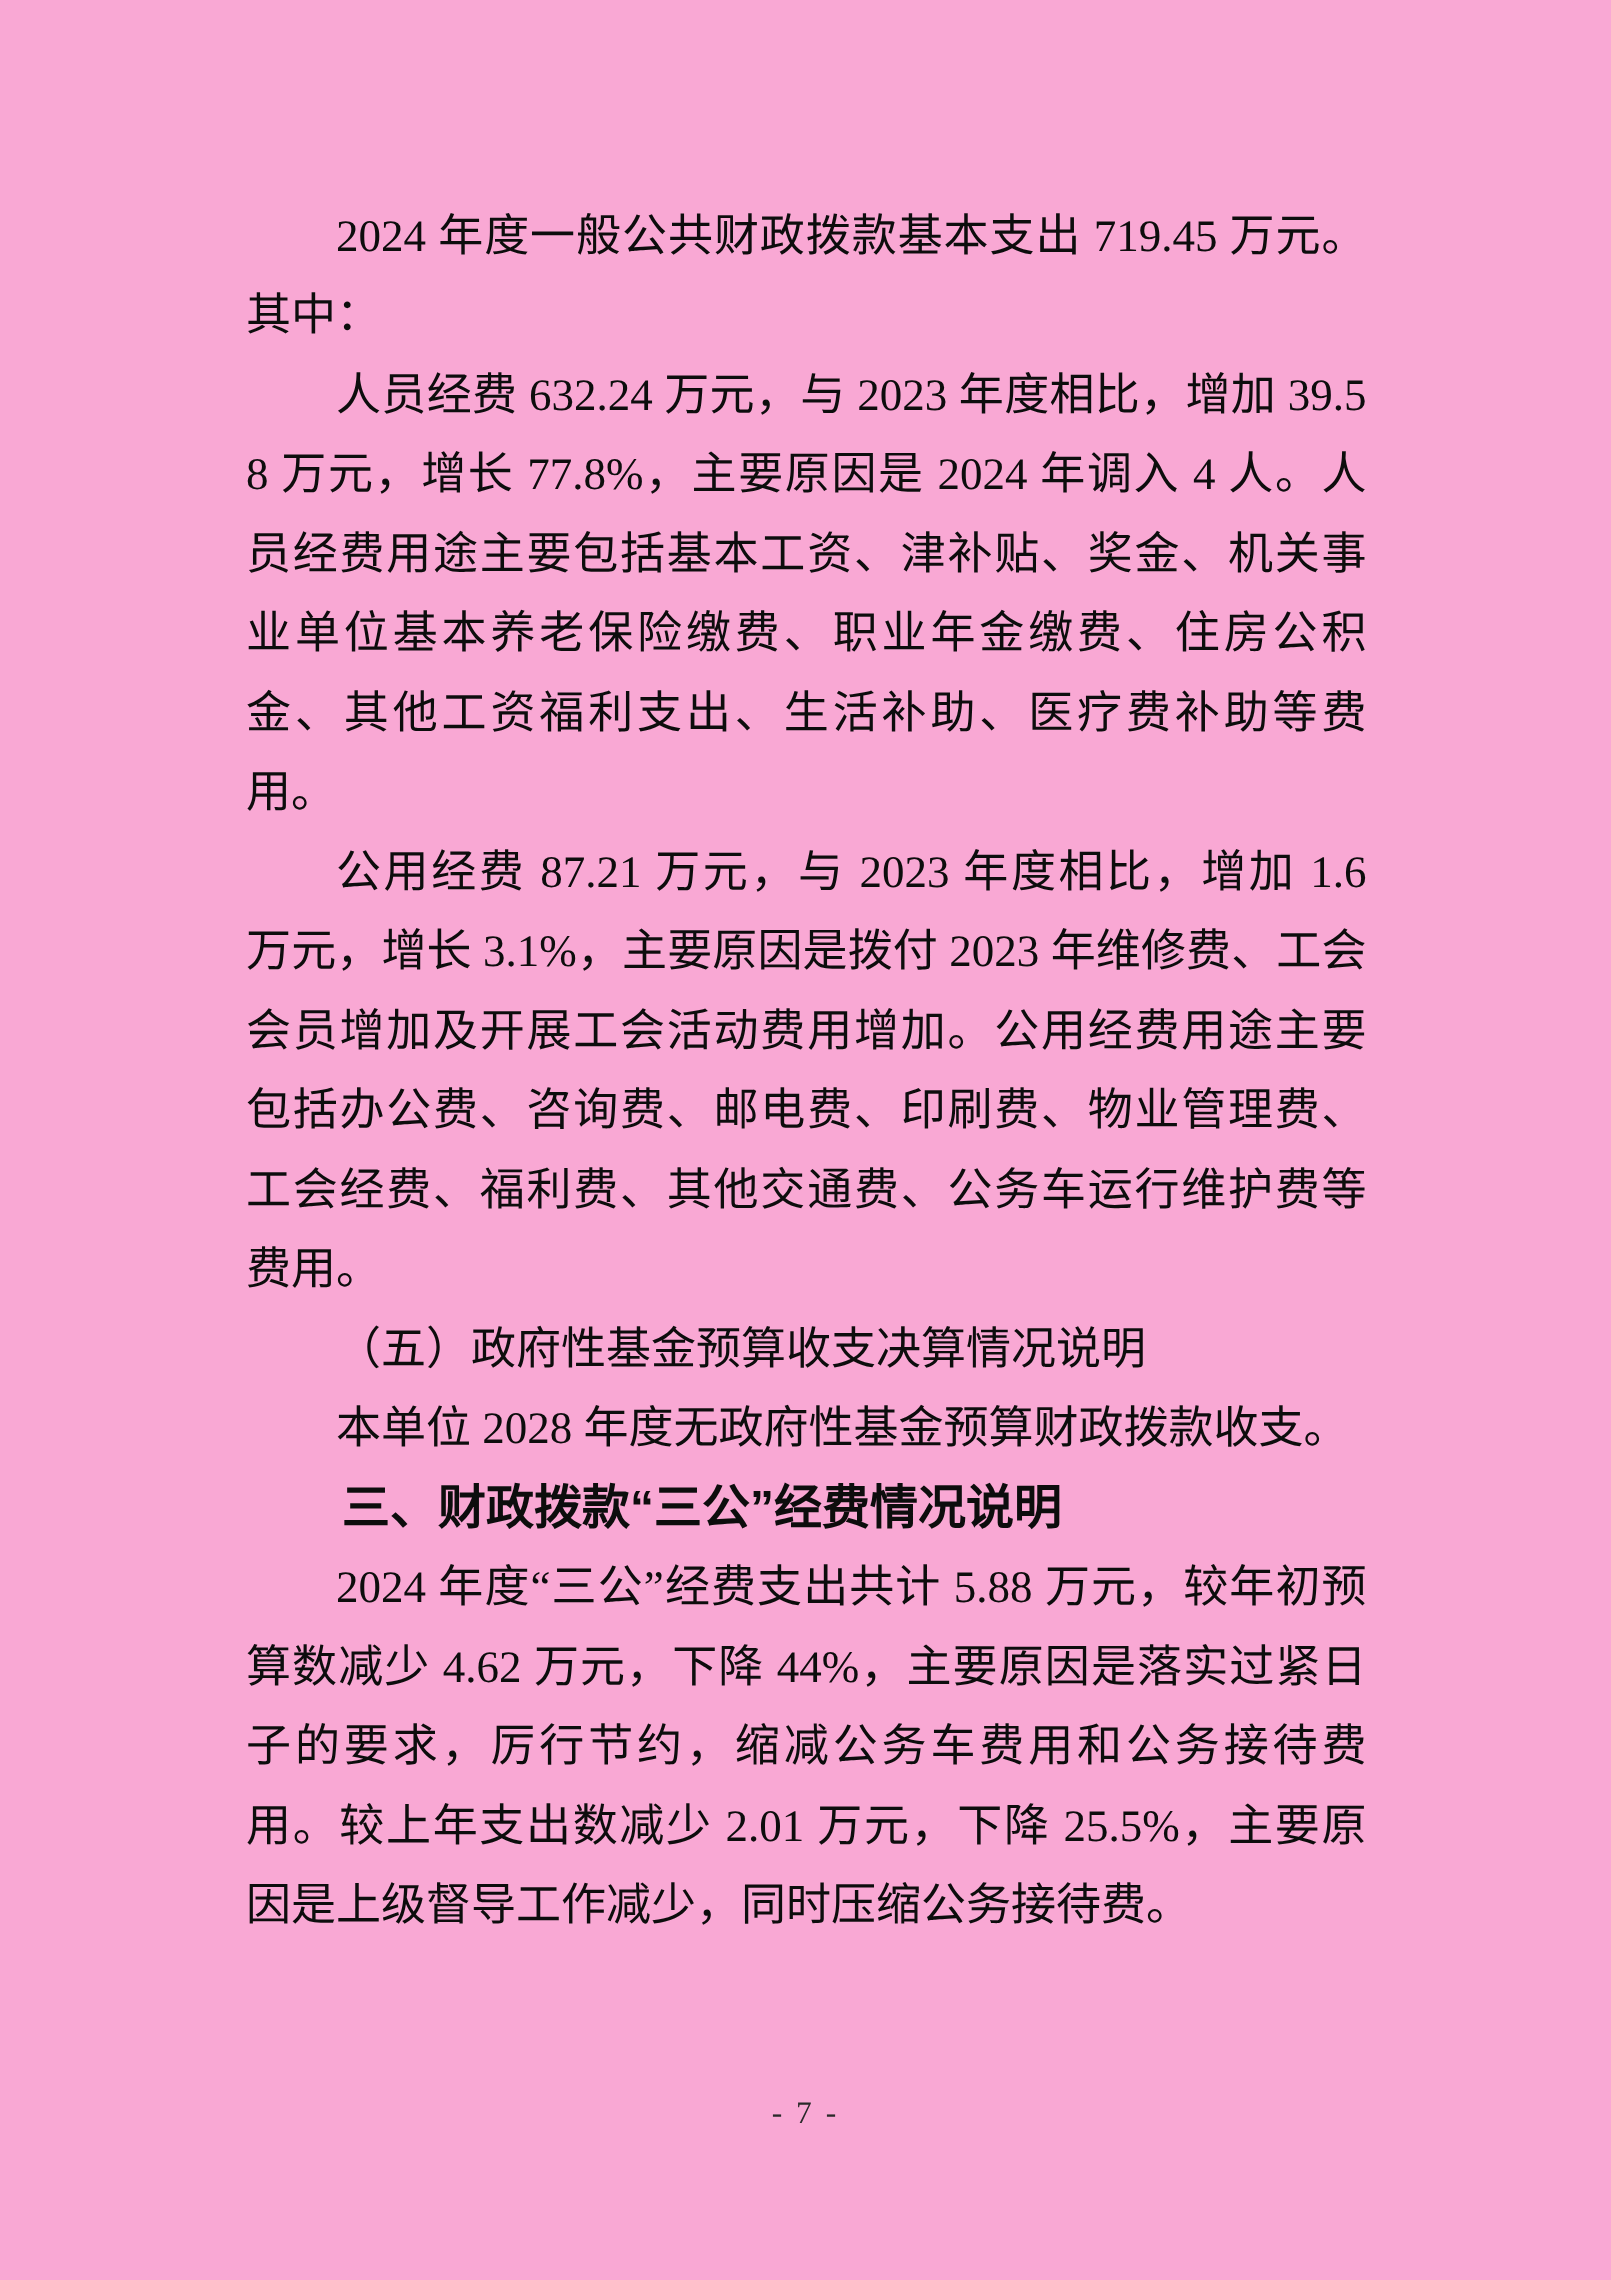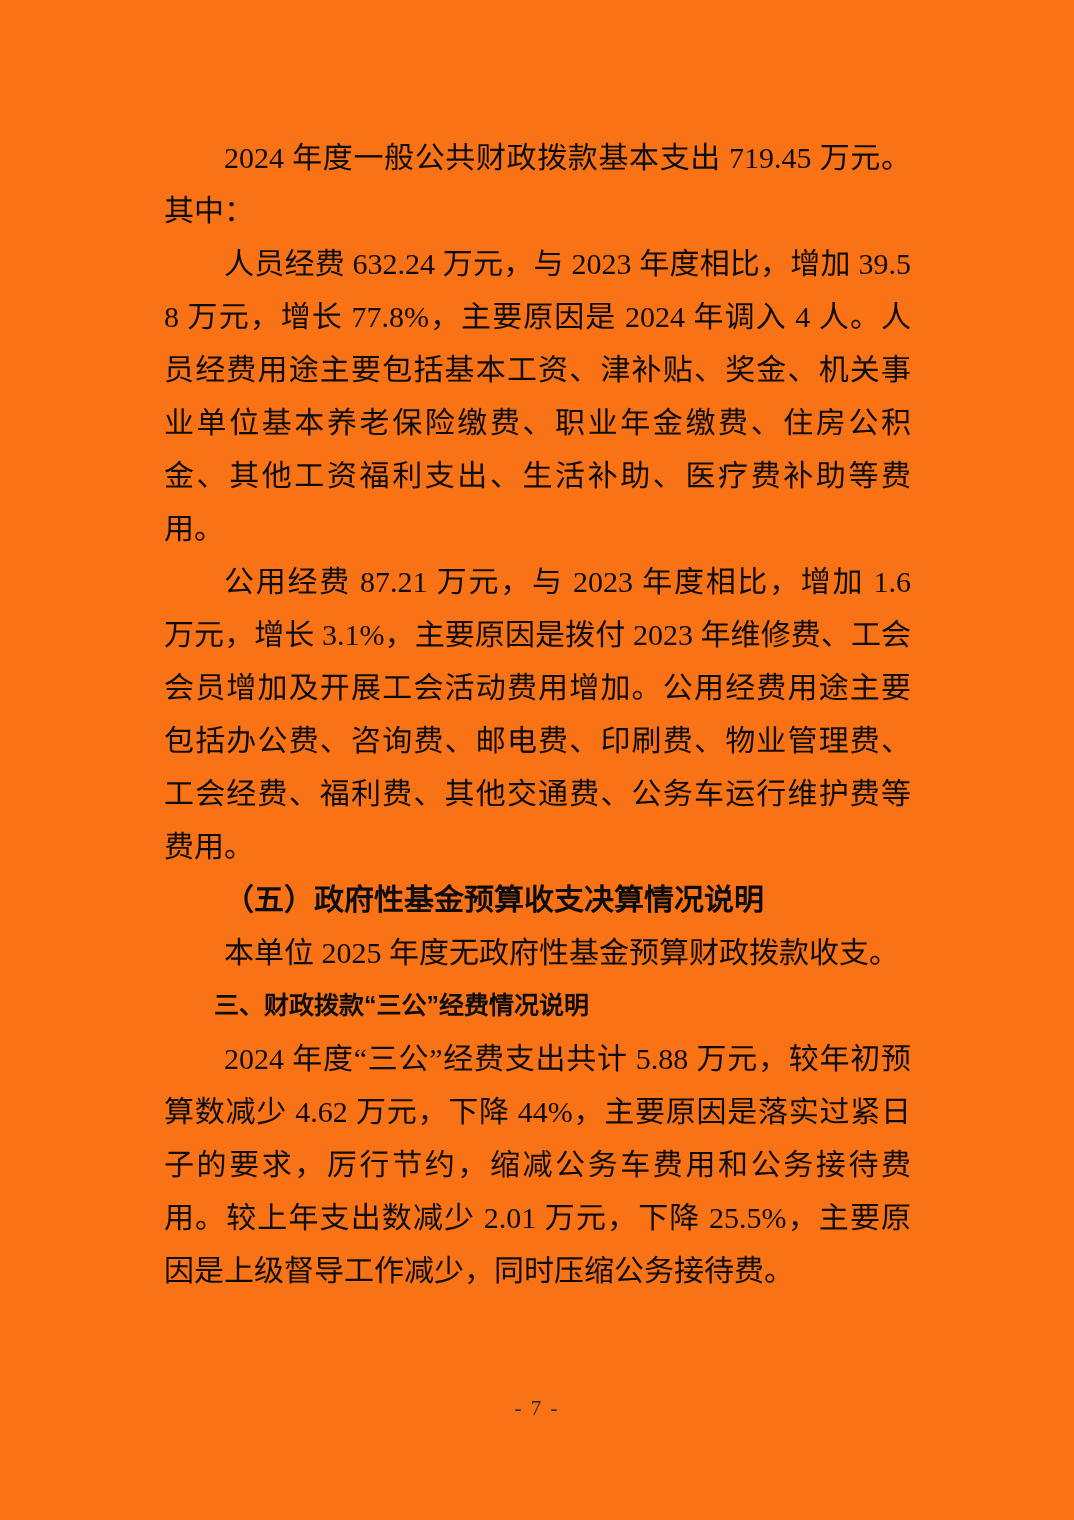--- a/index.html
+++ b/index.html
@@ -5,46 +5,46 @@
   html, body {
     margin: 0;
     padding: 0;
     background: #ffffff;
   }
   .page {
     position: relative;
     width: 1074px;
     height: 1520px;
     margin: 0 auto;
-    background: #f97316;
+    background: #f9a8d4;
     box-sizing: border-box;
     padding: 131px 163px 0 164px;
     font-family: "Liberation Serif", "DejaVu Serif", serif;
     font-size: 30px;
     color: #0d0d0d;
     overflow: hidden;
   }
   .blk {
     margin: 0;
     line-height: 53px;
     text-align: justify;
     text-justify: inter-character;
     text-indent: 2em;
     word-break: break-all;
     overflow-wrap: break-word;
   }
   
   .h-kai {
-    font-weight: bold;
+    font-weight: normal;
   }
   
   .h-hei {
     font-weight: bold;
     font-family: "Liberation Sans", "DejaVu Sans", sans-serif;
-    font-size: 25px;
+    font-size: 32px;
   }
   .footer {
     position: absolute;
     left: 0;
     right: 0;
     top: 1396px;
     text-align: center;
     font-family: "Liberation Serif", "DejaVu Serif", serif;
     font-size: 21px;
     letter-spacing: 2px;
@@ -57,21 +57,21 @@
 <div class="page">
 
   <p class="blk">2024 年度一般公共财政拨款基本支出 719.45 万元。其中：</p>
 
   <p class="blk">人员经费 632.24 万元，与 2023 年度相比，增加 39.58 万元，增长 77.8%，主要原因是 2024 年调入 4 人。人员经费用途主要包括基本工资、津补贴、奖金、机关事业单位基本养老保险缴费、职业年金缴费、住房公积金、其他工资福利支出、生活补助、医疗费补助等费用。</p>
 
   <p class="blk">公用经费 87.21 万元，与 2023 年度相比，增加 1.6 万元，增长 3.1%，主要原因是拨付 2023 年维修费、工会会员增加及开展工会活动费用增加。公用经费用途主要包括办公费、咨询费、邮电费、印刷费、物业管理费、工会经费、福利费、其他交通费、公务车运行维护费等费用。</p>
 
   <p class="blk h-kai">（五）政府性基金预算收支决算情况说明</p>
 
-  <p class="blk">本单位 2025 年度无政府性基金预算财政拨款收支。</p>
+  <p class="blk">本单位 2028 年度无政府性基金预算财政拨款收支。</p>
 
 
 
   <p class="blk h-hei">三、财政拨款“三公”经费情况说明</p>
 
 
   <p class="blk">2024 年度“三公”经费支出共计 5.88 万元，较年初预算数减少 4.62 万元，下降 44%，主要原因是落实过紧日子的要求，厉行节约，缩减公务车费用和公务接待费用。较上年支出数减少 2.01 万元，下降 25.5%，主要原因是上级督导工作减少，同时压缩公务接待费。</p>
 
   <div class="footer">- 7 -</div>
 

